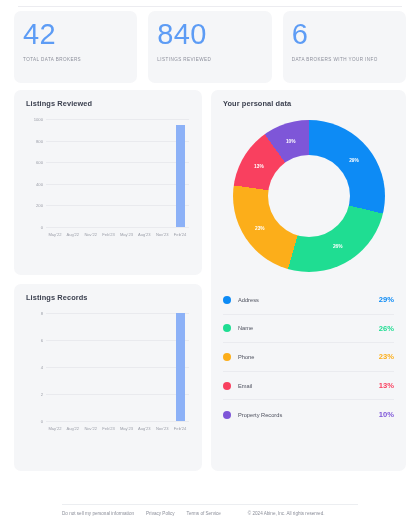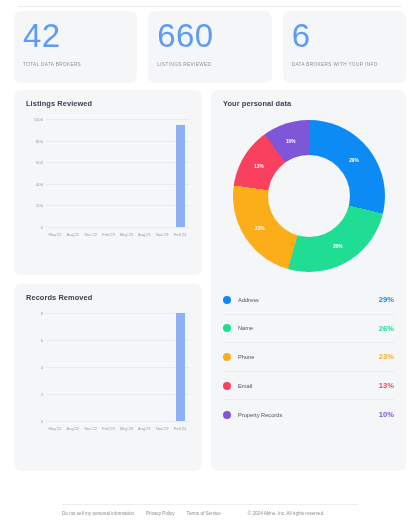--- a/index.html
+++ b/index.html
@@ -23,21 +23,21 @@
     display: flex; gap: 11px;
   }
   .stat-card {
     flex: 1;
     background: #f5f6f8;
     border-radius: 7px;
     padding: 7px 9px 0 9px;
     display: flex; flex-direction: column; justify-content: flex-start;
   }
   .stat-value {
-    font-size: 33px;
+    font-size: 29px;
     font-weight: 300;
     color: #5d9cf5;
     line-height: 1.12;
     letter-spacing: 0.3px;
   }
   .stat-label {
     font-size: 4.6px;
     letter-spacing: 0.42px;
     color: #8c8f9b;
     margin-top: 7px;
@@ -146,21 +146,21 @@
 <div class="page">
 
   <div class="top-divider"></div>
 
   <div class="stats-row">
     <div class="stat-card">
       <div class="stat-value">42</div>
       <div class="stat-label">TOTAL DATA BROKERS</div>
     </div>
     <div class="stat-card">
-      <div class="stat-value">660</div>
+      <div class="stat-value">840</div>
       <div class="stat-label">LISTINGS REVIEWED</div>
     </div>
     <div class="stat-card">
       <div class="stat-value">6</div>
       <div class="stat-label">DATA BROKERS WITH YOUR INFO</div>
     </div>
   </div>
 
   <div class="panel" id="panel-reviewed">
     <div class="chart-head">
@@ -207,21 +207,21 @@
           <div class="xtick">May'23</div>
           <div class="xtick">Aug'23</div>
           <div class="xtick">Nov'23</div>
           <div class="xtick">Feb'24</div>
         </div>
     </div>
   </div>
 
   <div class="panel" id="panel-removed">
     <div class="chart-head">
-      <div class="panel-title">Records Removed</div>
+      <div class="panel-title">Listings Records</div>
     </div>
     <div class="chart-body">
       <div class="plot" id="plot-1">
           <div class="gridline" style="top: 0%;">
             <div class="ytick">8</div>
           </div>
           <div class="gridline" style="top: 25%;">
             <div class="ytick">6</div>
           </div>
           <div class="gridline" style="top: 50%;">

